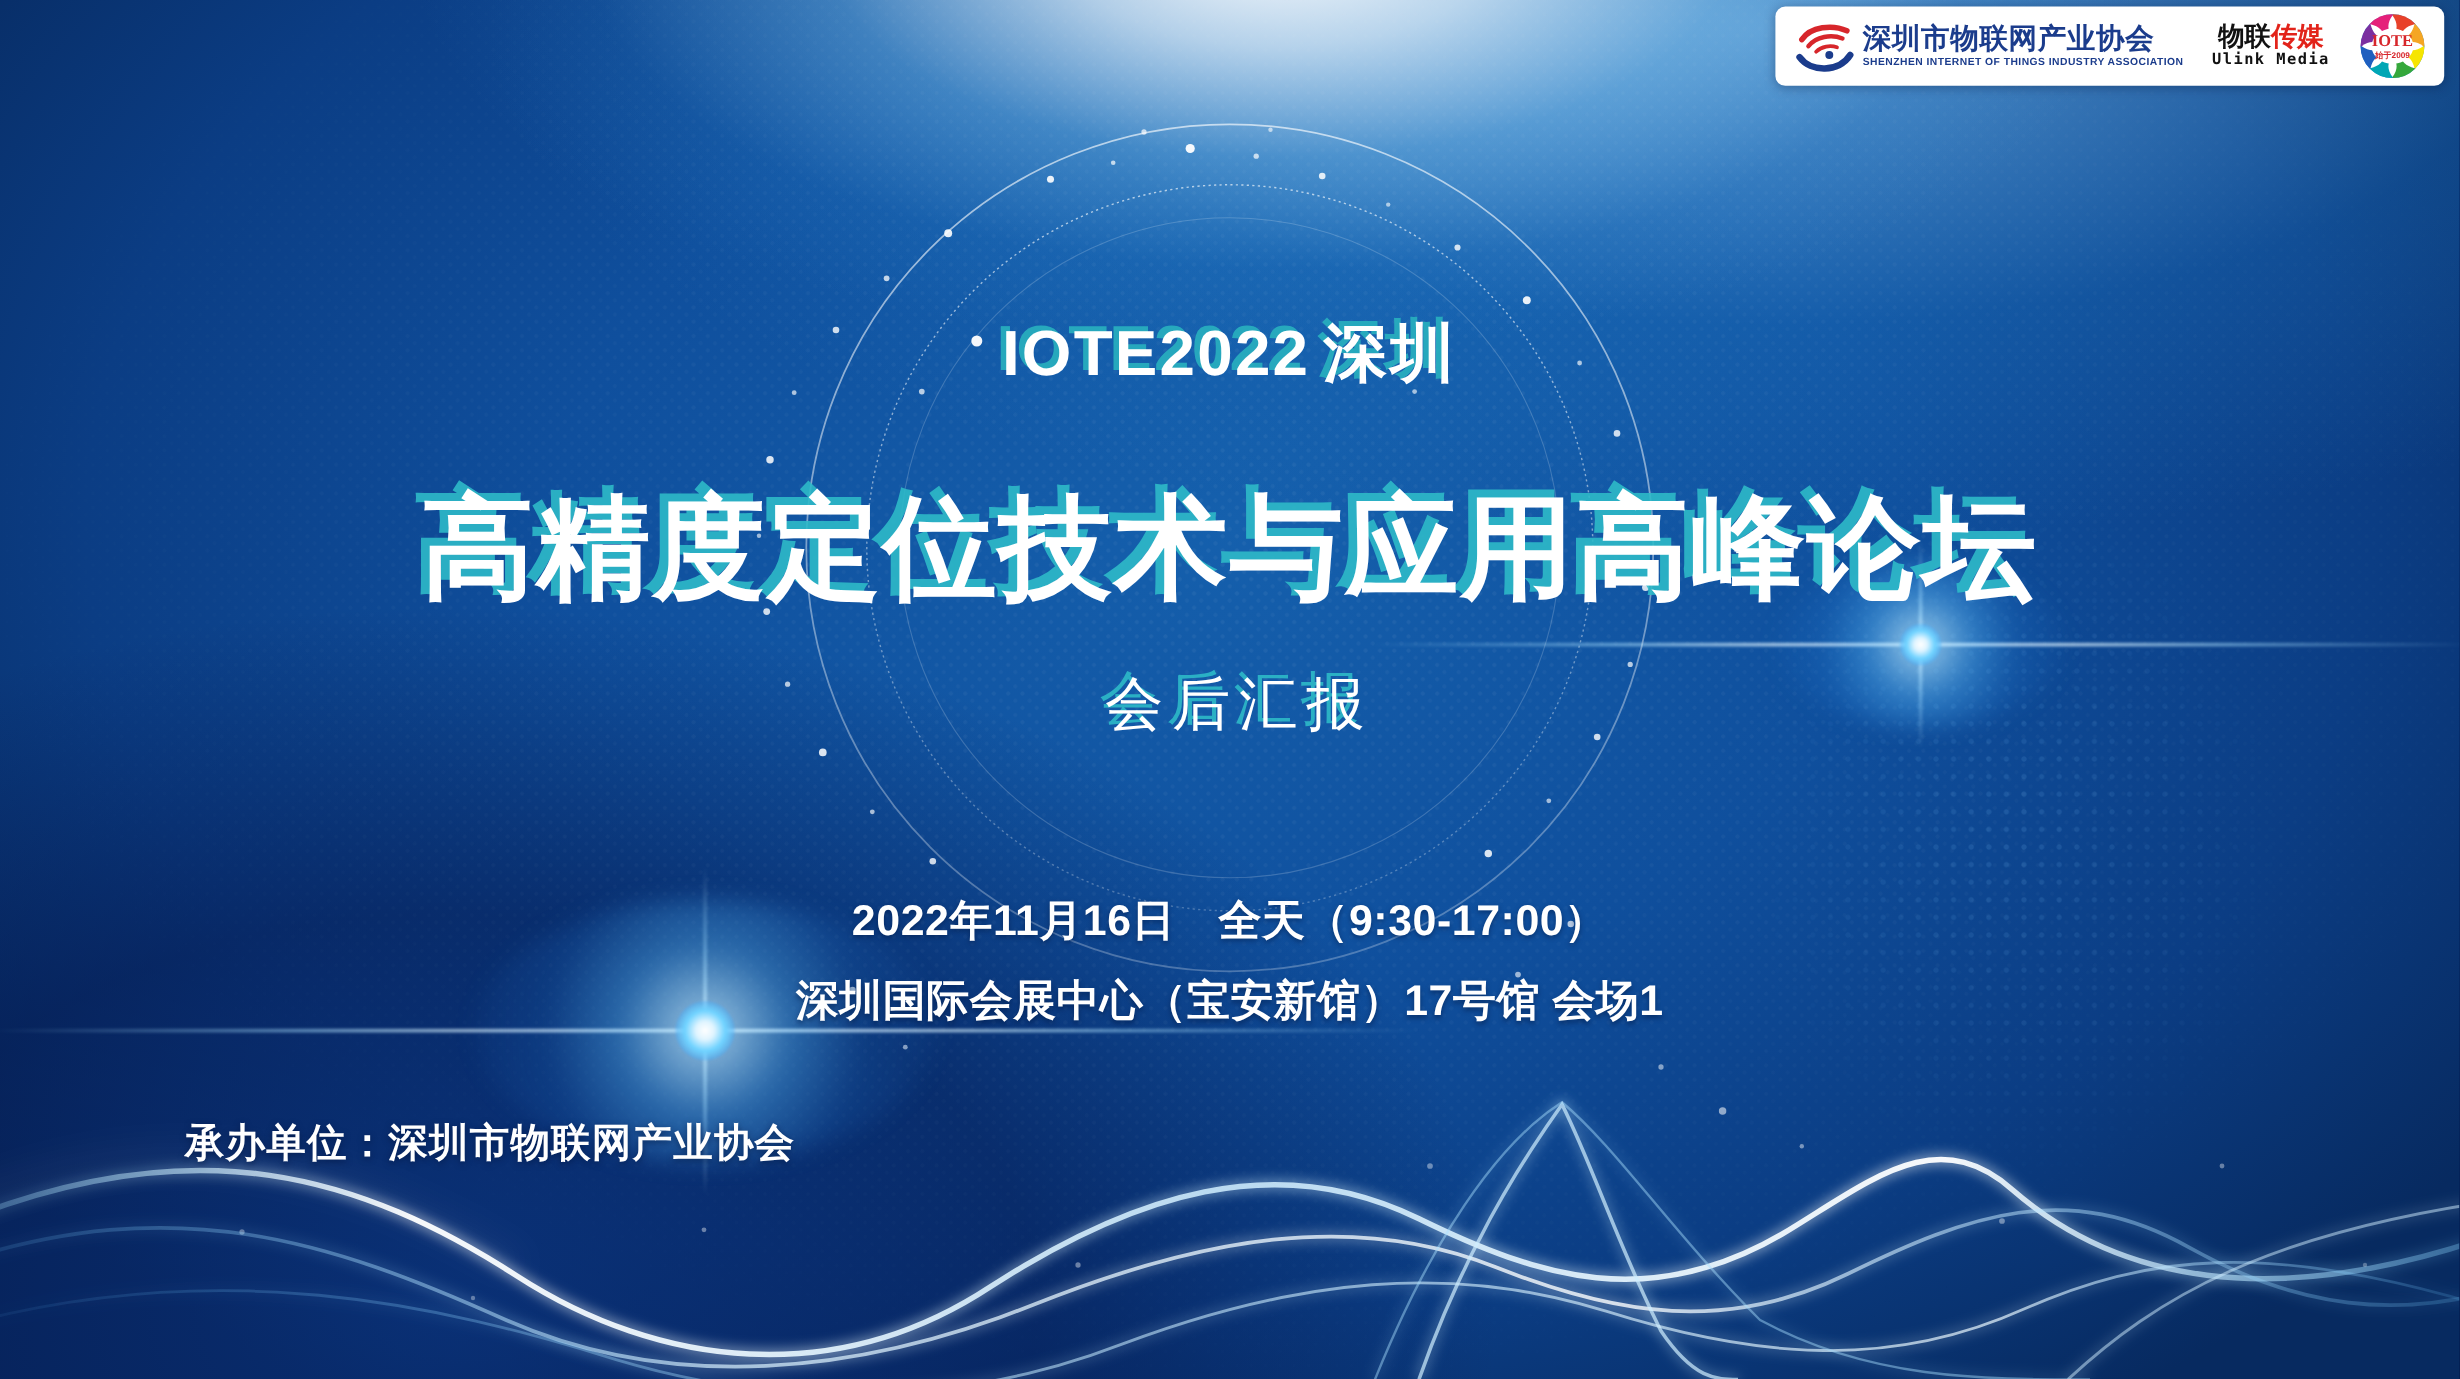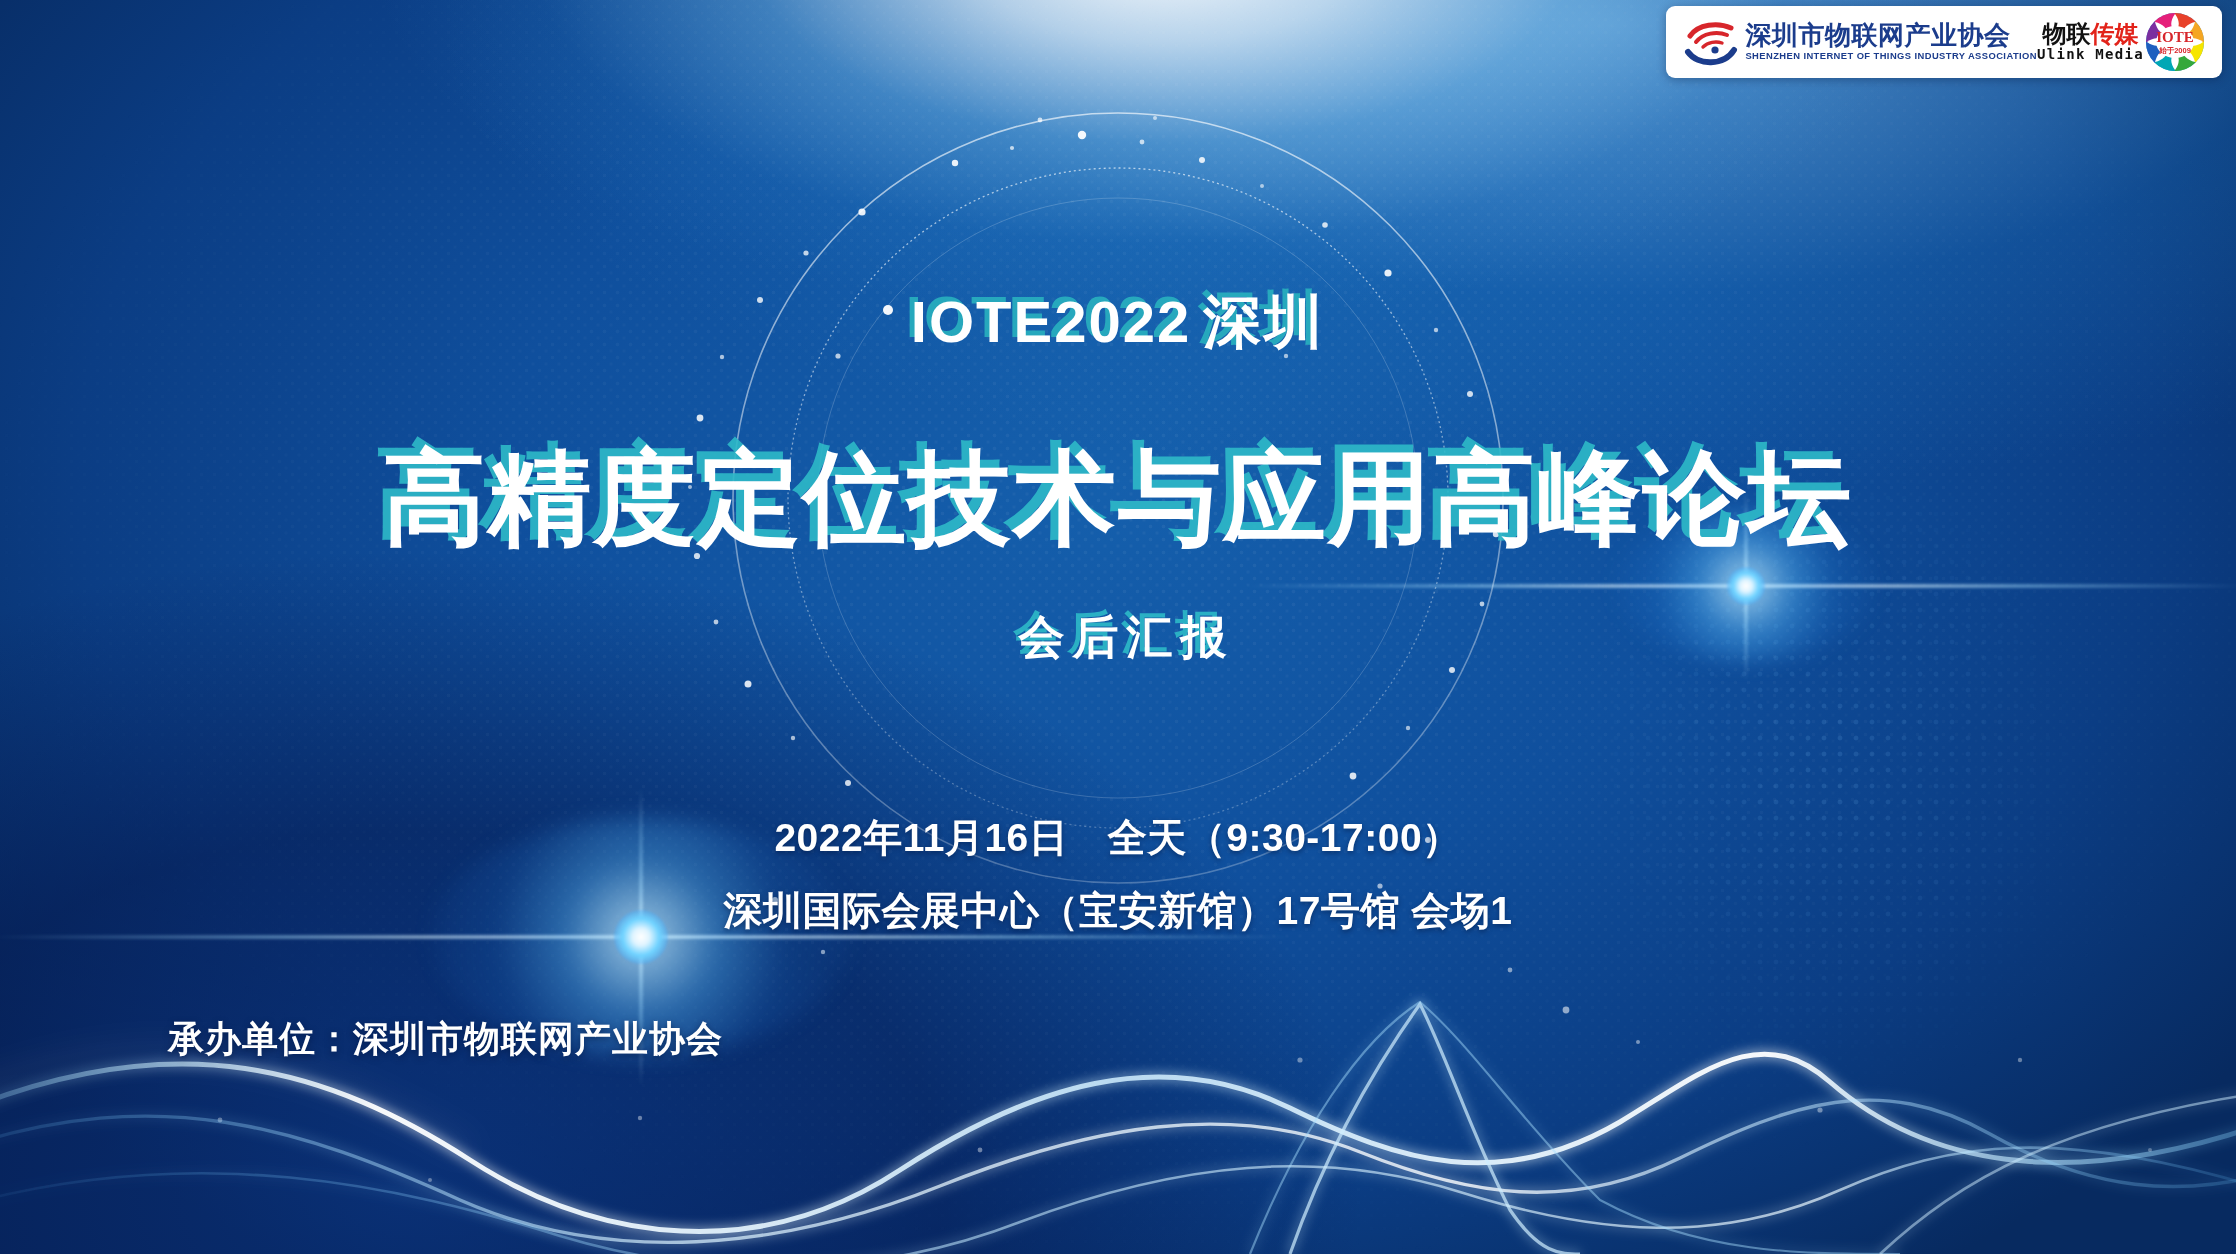--- a/index.html
+++ b/index.html
@@ -80,21 +80,21 @@
   #flare-right .hbar{ width:1000px; }
   #flare-right .vbar{ height:190px; }
   #flare-right .core{ width:38px; height:38px; }
 
   
   #logo-bar{
     position:absolute; right:14px; top:6px;
     height:72px; padding:0 16px 0 18px;
     background:#ffffff;
     border-radius:9px;
-    display:flex; align-items:center; 
+    display:flex; align-items:center; gap:26px;
     box-shadow:0 2px 10px rgba(0,20,60,0.35);
   }
   .logo-block{ display:flex; align-items:center; }
   #sziot-logo{ gap:7px; }
   .sziot-mark{ position:relative; width:54px; height:52px; flex:0 0 54px; }
   .sziot-text{ display:flex; flex-direction:column; justify-content:center; }
   .sziot-cn{
     font-size:26px; font-weight:bold; color:#1b3c8c; letter-spacing:0.5px;
     line-height:1.05; white-space:nowrap;
   }
@@ -126,21 +126,21 @@
   #event-name .cn{ margin-left:12px; letter-spacing:3px; }
 
   #forum-title{
     position:absolute; left:0; right:0; top:443px;
     font-size:103px; font-weight:bold; color:#ffffff;
     letter-spacing:2px; line-height:1.08; white-space:nowrap;
     text-shadow:-8px -8px 0 rgba(45,185,200,0.9);
   }
   #report-label{
     position:absolute; left:17px; right:0; top:612px;
-    font-size:46px; font-weight:bold; color:#ffffff;
+    font-size:53px; font-weight:normal; color:#ffffff;
     letter-spacing:8px; line-height:1.1;
     text-shadow:-5px -5px 0 rgba(45,185,200,0.9);
   }
 
   #meta-block{
     position:absolute; left:0; right:0; top:810px;
     text-align:center; pointer-events:none;
   }
   #event-datetime{
     font-size:39px; font-weight:bold; color:#ffffff;

